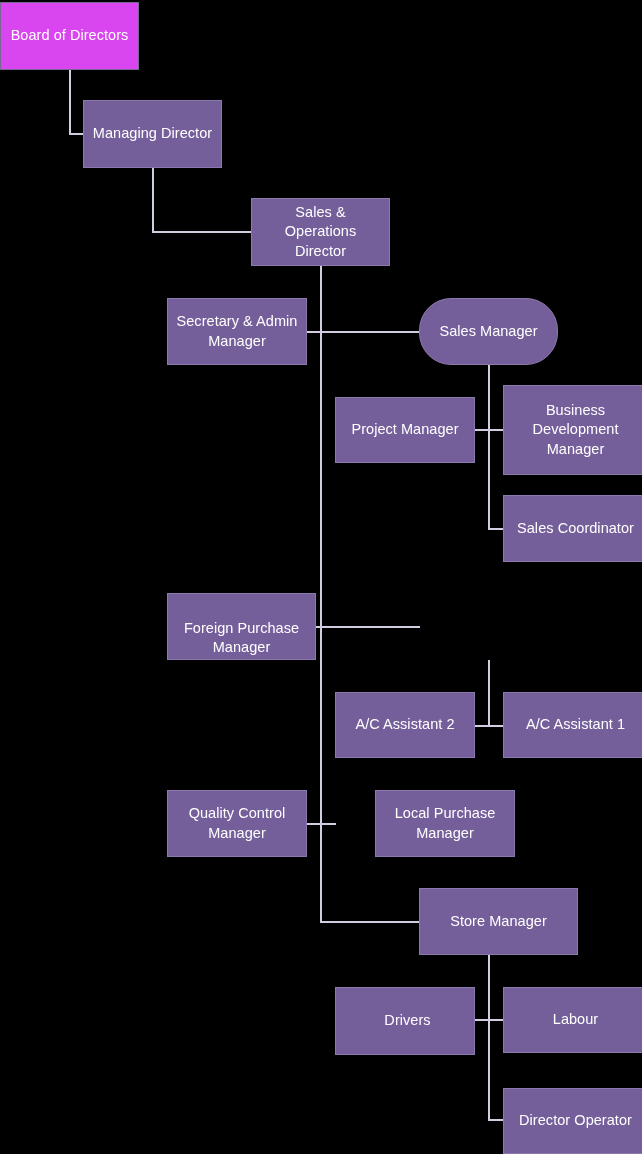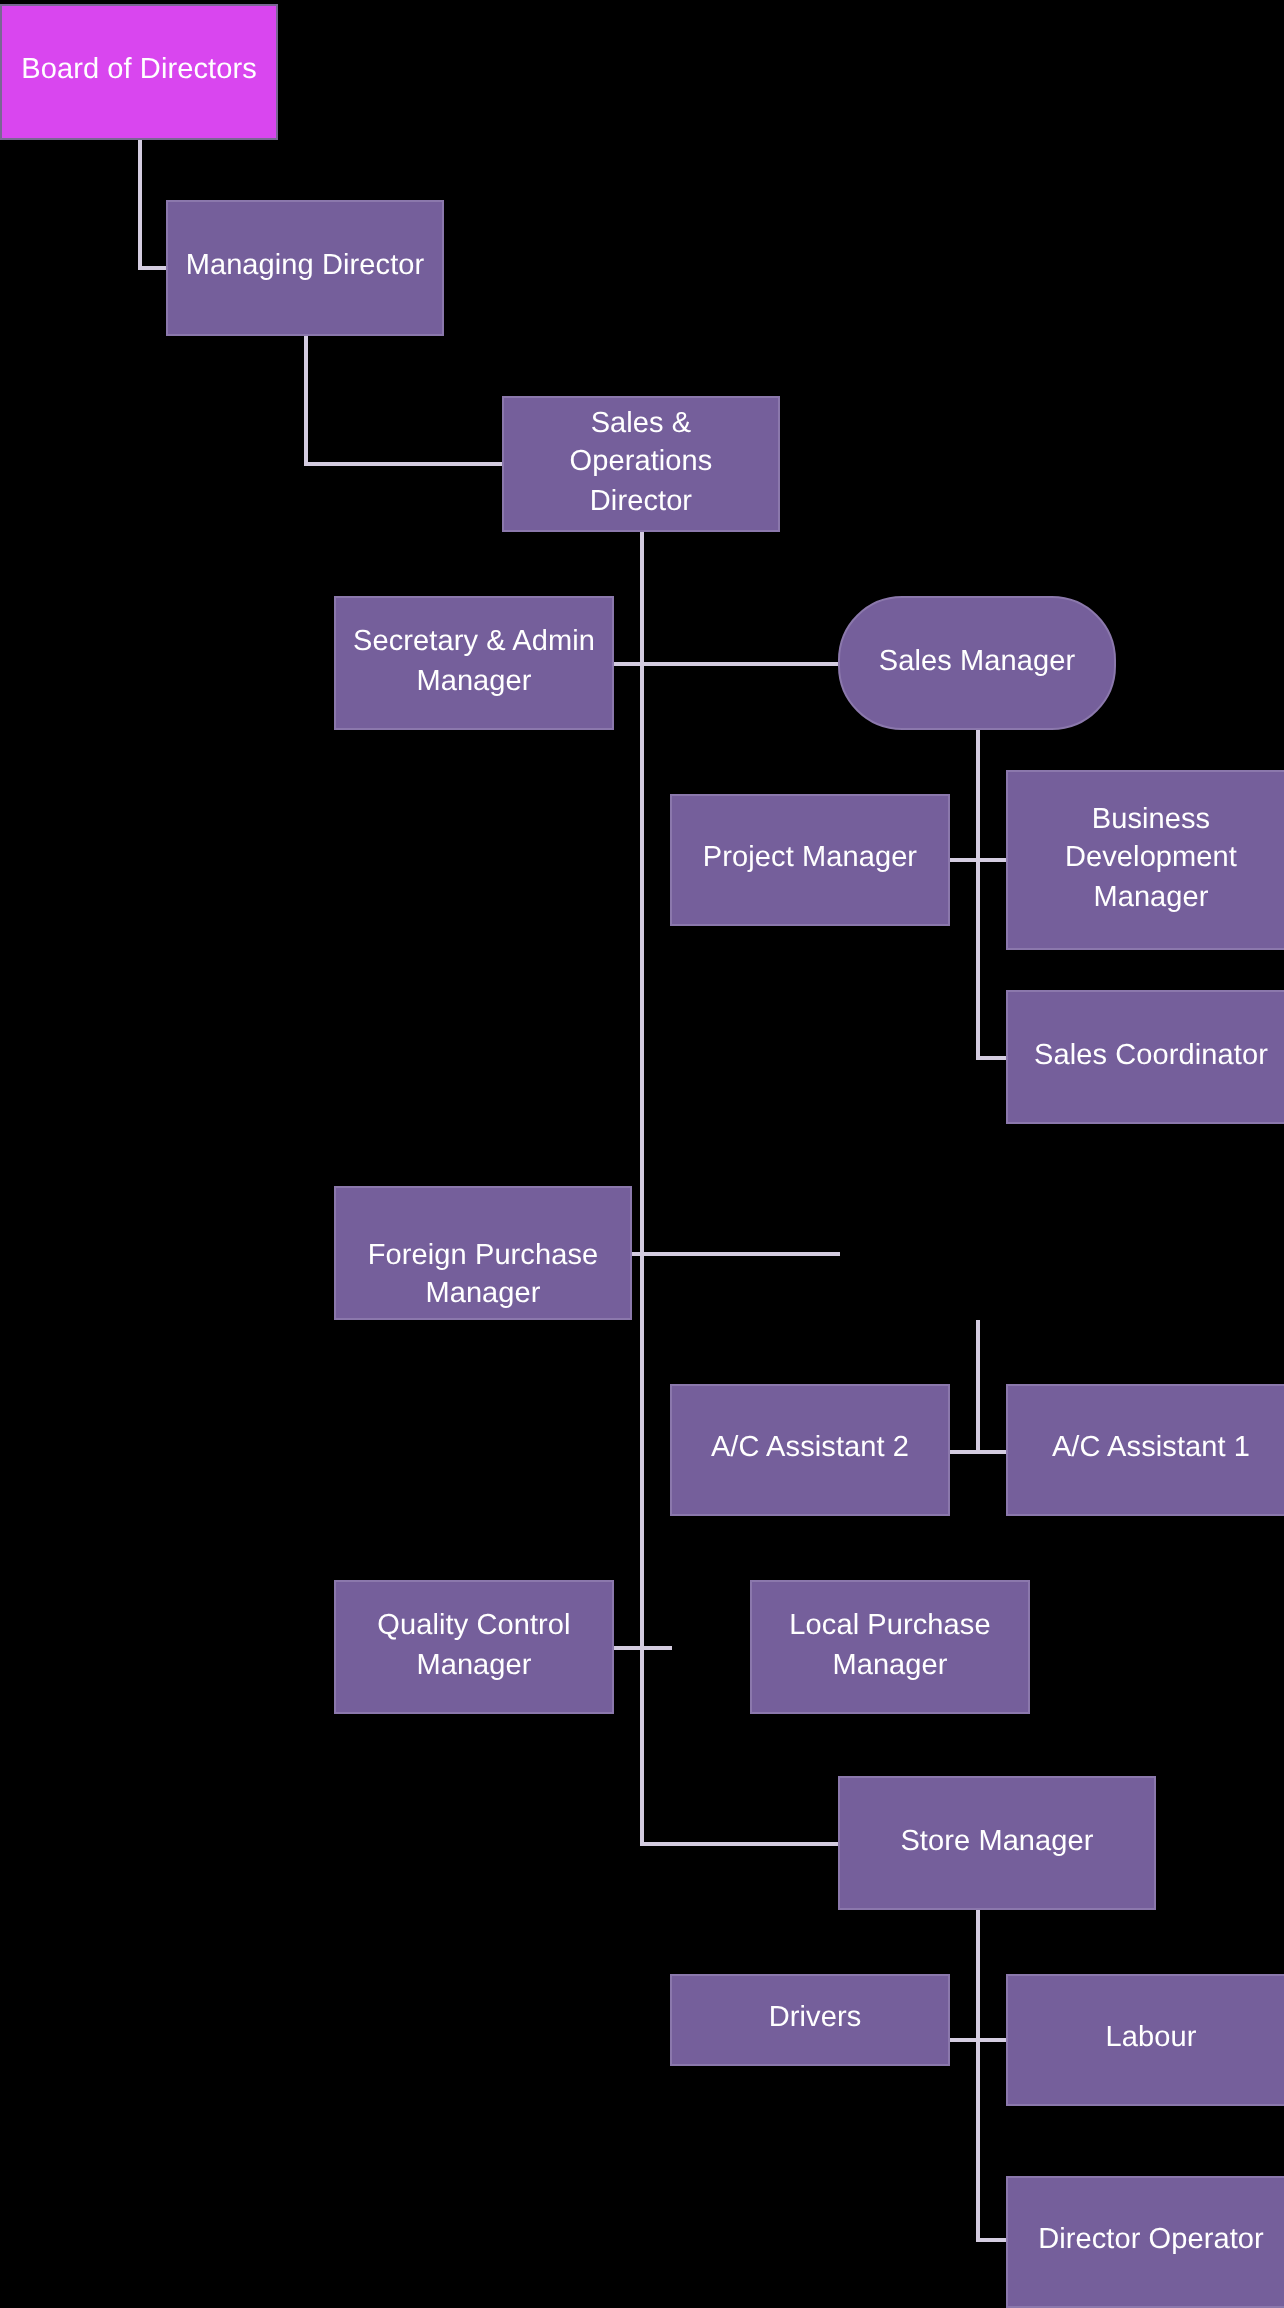--- a/index.html
+++ b/index.html
@@ -99,21 +99,21 @@
     </div>
     <div class="node" style="left: 167px; top: 790px; width: 140px; height: 67px;">
       <span>Quality Control Manager</span>
     </div>
     <div class="node" style="left: 335px; top: 790px; width: 140px; height: 67px; margin-left: 40px;">
       <span>Local Purchase Manager</span>
     </div>
     <div class="node" style="left: 419px; top: 888px; width: 159px; height: 67px;">
       <span>Store Manager</span>
     </div>
-    <div class="node" style="left: 335px; top: 987px; width: 140px; height: 46px; padding-left: 12px;">
+    <div class="node" style="left: 335px; top: 987px; width: 140px; height: 68px; padding-left: 12px;">
       <span>Drivers</span>
     </div>
     <div class="node" style="left: 503px; top: 987px; width: 145px; height: 66px;">
       <span>Labour</span>
     </div>
     <div class="node" style="left: 503px; top: 1088px; width: 145px; height: 66px;">
       <span>Director Operator</span>
     </div>
   </div>
 

